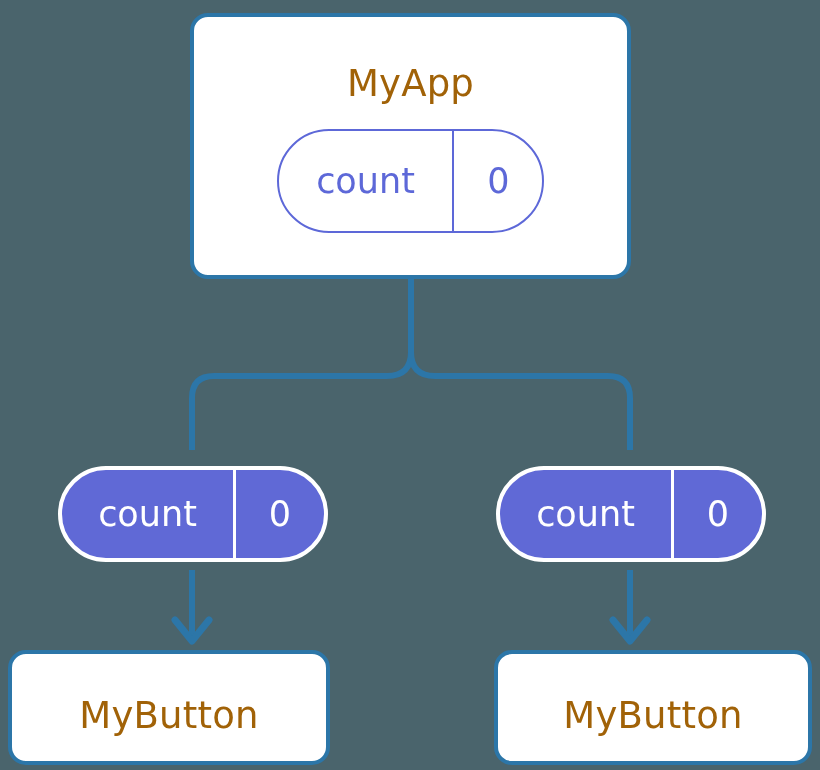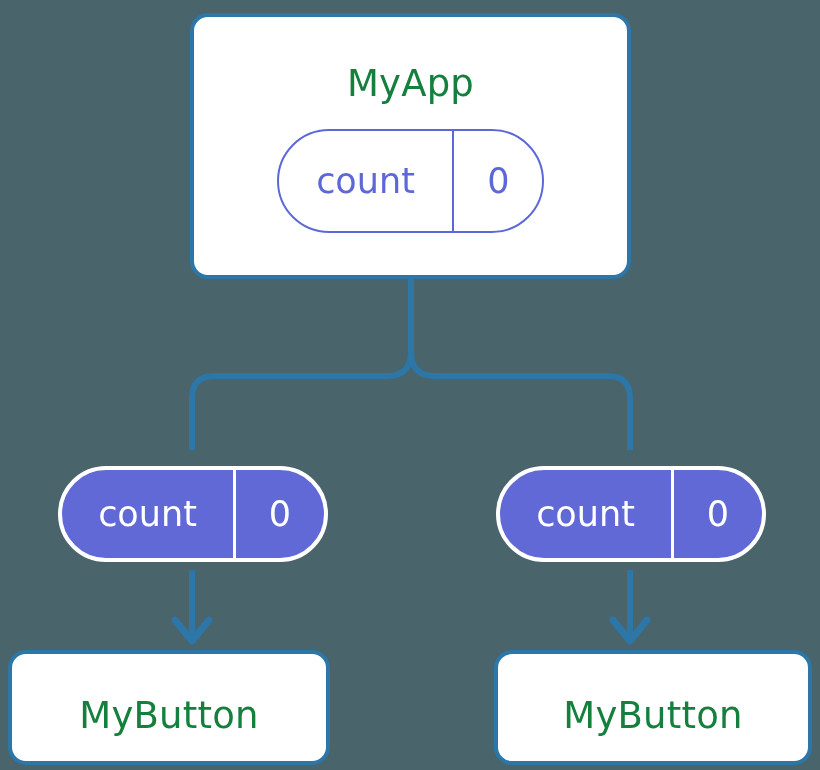--- a/index.html
+++ b/index.html
@@ -32,21 +32,21 @@
     position: absolute;
     box-sizing: border-box;
     background: #ffffff;
     border: 4px solid #2c76a8;
     border-radius: 18px;
     display: flex;
     flex-direction: column;
     align-items: center;
   }
   .comp-title {
-    color: #15803d;
+    color: #a16207;
     font-size: 37px;
     line-height: 1;
     letter-spacing: 0.2px;
     white-space: nowrap;
   }
 
   #root-box {
     left: 190px;
     top: 13px;
     width: 441px;

